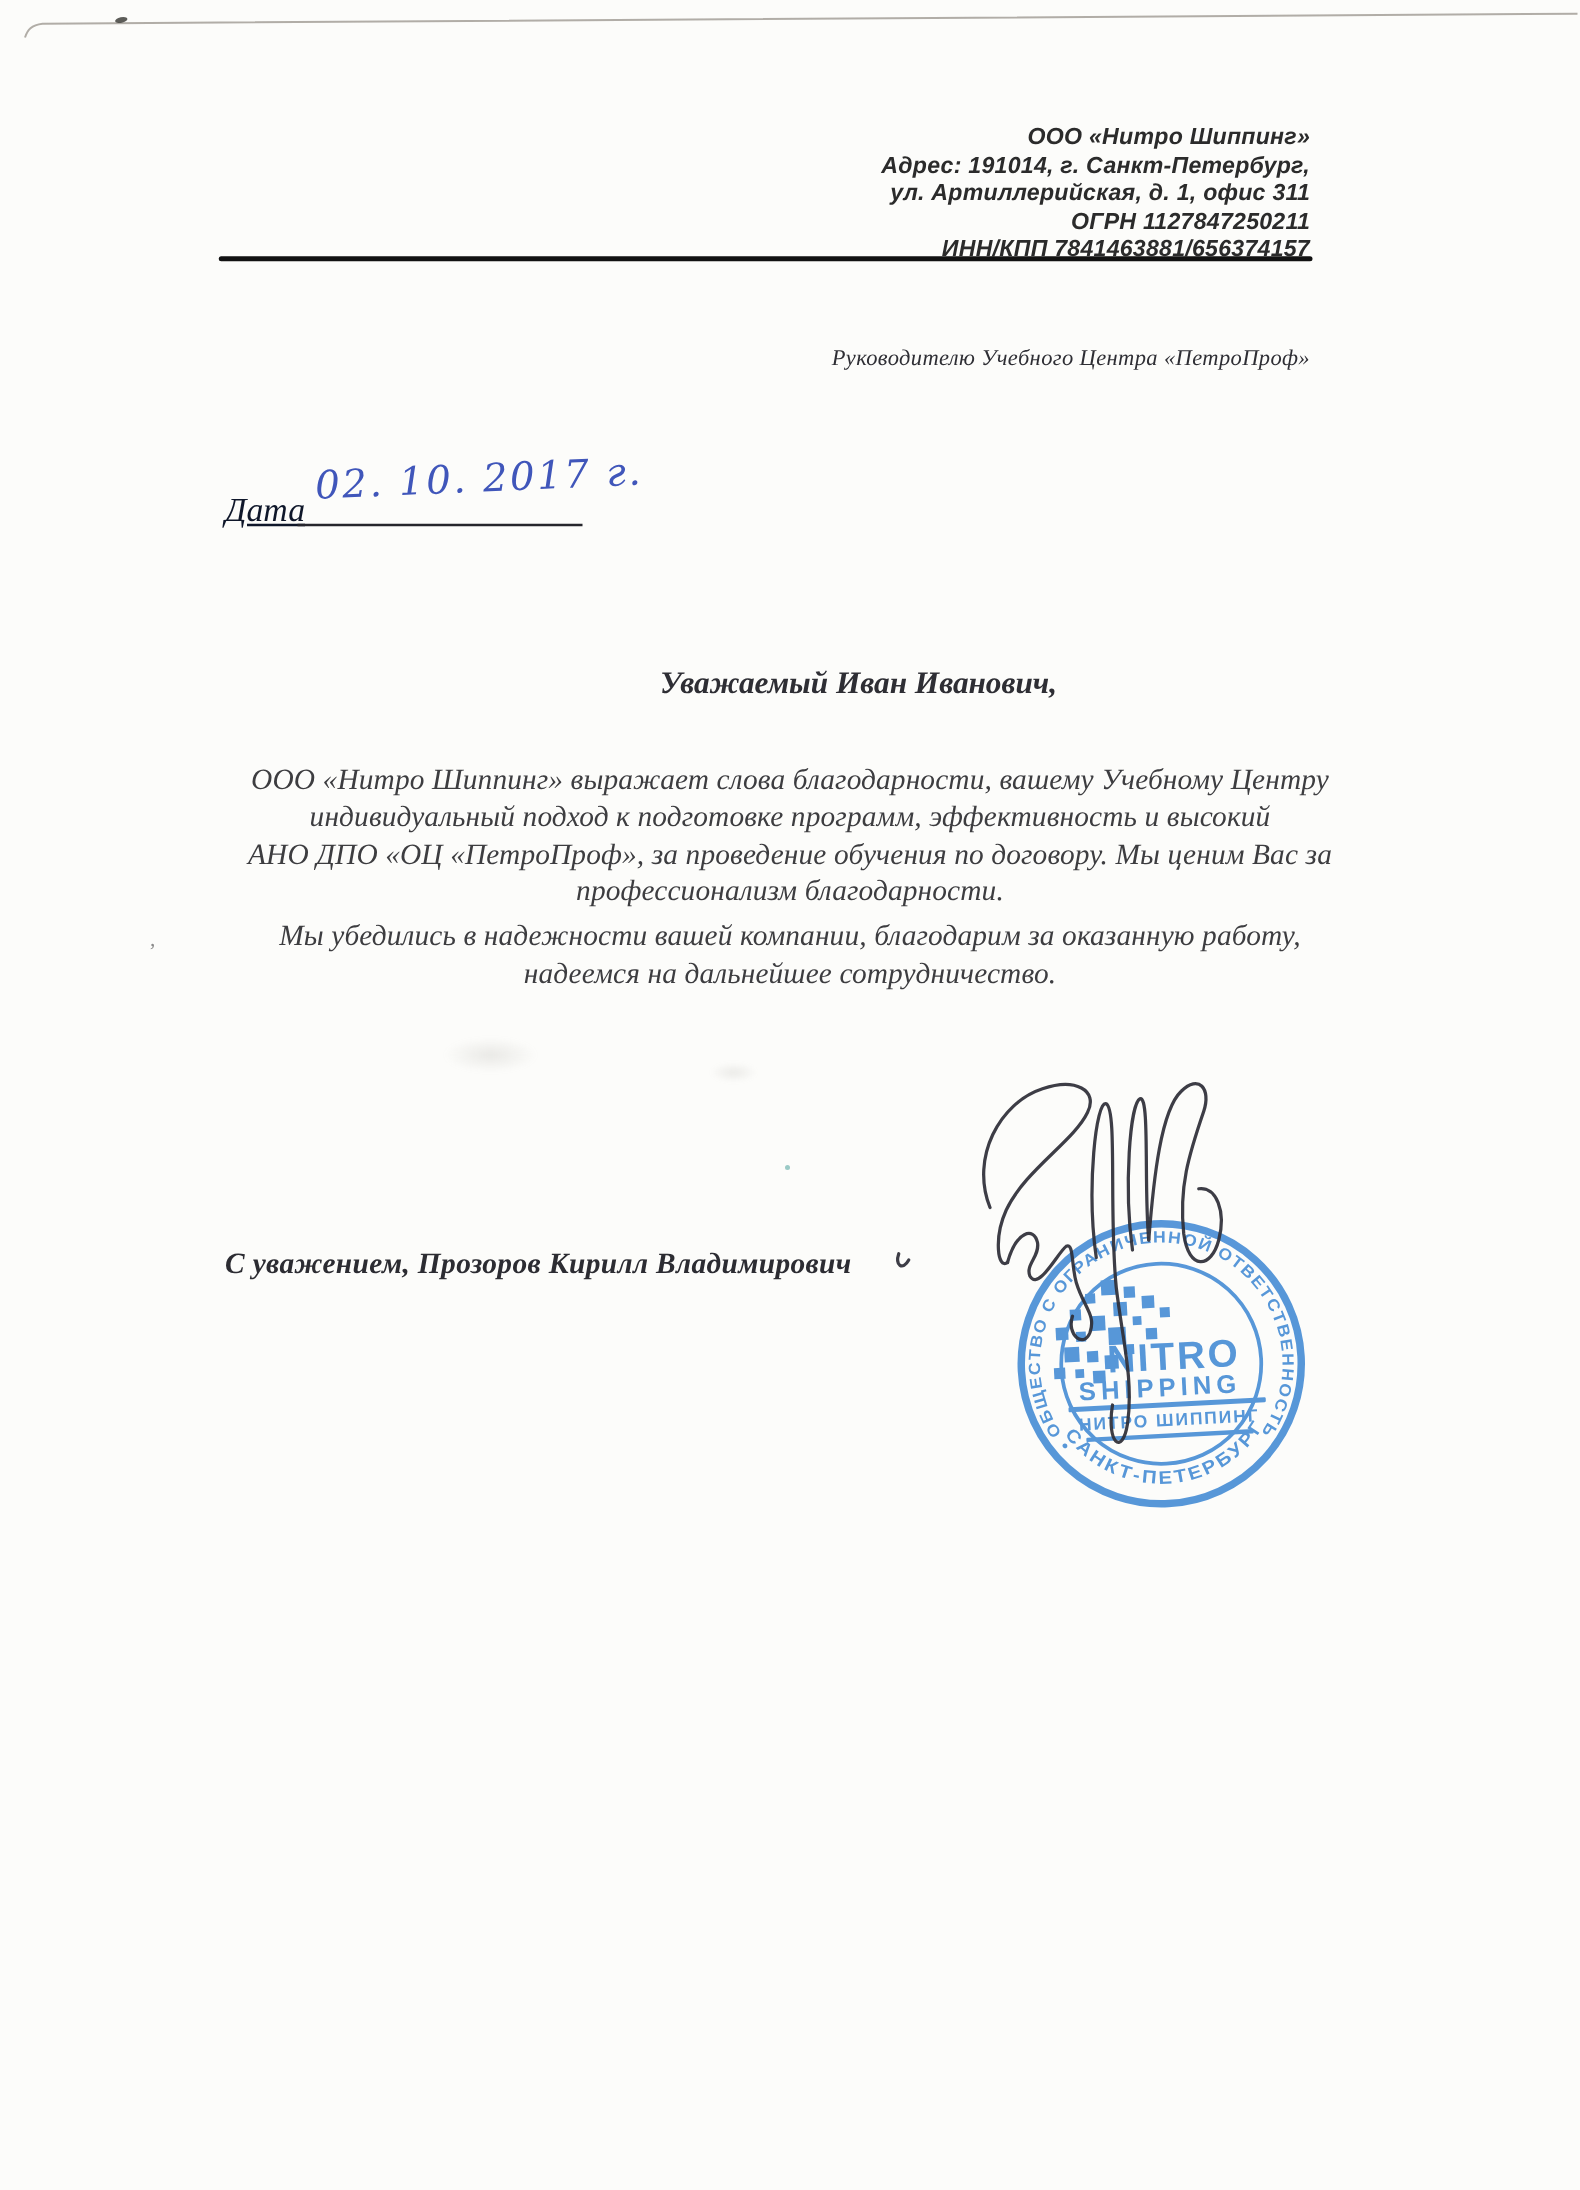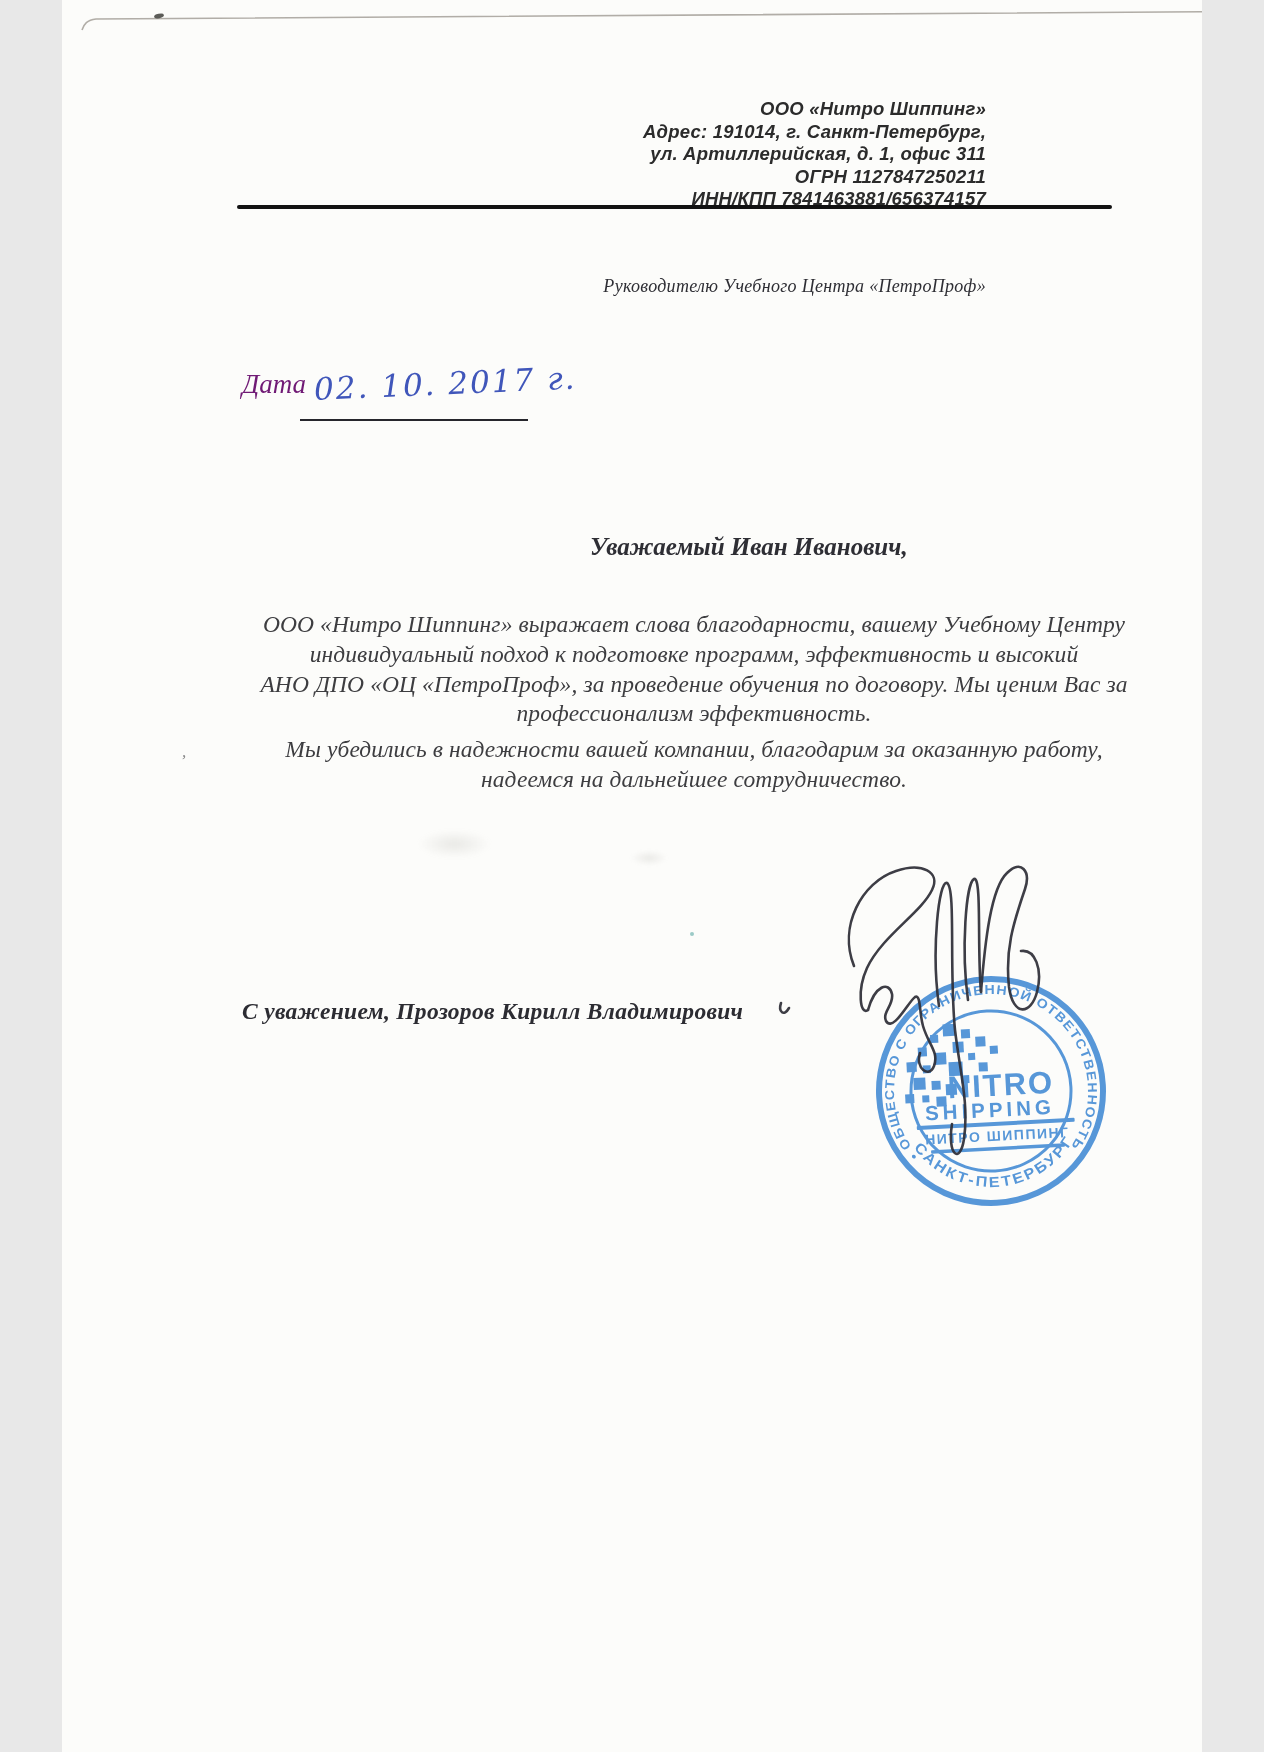--- a/index.html
+++ b/index.html
@@ -1,17 +1,17 @@
 <!DOCTYPE html>
 <html lang="ru"><head>
 <meta charset="utf-8">
 <style>
   html,body{margin:0;padding:0;background:#e8e8e8;}
   .page{
-    position:relative;width:1140px;height:1752px;margin:0 auto;
+    position:relative;width:1264px;height:1752px;margin:0 auto;
     background:#fcfcfa;overflow:hidden;
     font-family:"Liberation Serif",serif;color:#2f2f2f;
   }
   .abs{position:absolute;}
   
   .company-header{
     top:98px;right:216px;text-align:right;
     font-family:"Liberation Sans",sans-serif;
     font-weight:bold;font-style:italic;
     font-size:18.5px;line-height:22.5px;color:#2b2b2b;
@@ -22,21 +22,21 @@
     background:#121212;border-radius:2px;
   }
   
   .addressee{
     top:276px;right:216px;white-space:nowrap;
     font-weight:normal;font-style:italic;font-size:18px;color:#2e2e34;
     letter-spacing:.3px;
   }
   
   .date-label{
-    top:369px;left:180px;font-style:italic;font-size:27px;color:#701a75;
+    top:393px;left:180px;font-style:italic;font-size:27px;color:#0f172a;text-decoration:underline;
   }
   .date-hand{
     top:366px;left:252px;width:230px;text-align:center;
     font-family:"DejaVu Serif",serif;font-style:italic;
     font-size:31px;letter-spacing:2px;color:#4056ba;
     transform:rotate(-2.5deg);white-space:nowrap;
   }
   .date-underline{
     top:419px;left:238px;width:228px;height:2.4px;background:#26262c;
   }
@@ -106,21 +106,21 @@
   <div class="abs date-label">Дата</div>
   <div class="abs date-hand">02. 10. 2017 г.</div>
   <div class="abs date-underline"></div>
 
   <div class="abs salutation">Уважаемый Иван Иванович,</div>
 
   <div class="abs para para-1">
     <div>ООО «Нитро Шиппинг» выражает слова благодарности, вашему Учебному Центру</div>
     <div>индивидуальный подход к подготовке программ, эффективность и высокий</div>
     <div>АНО ДПО «ОЦ «ПетроПроф», за проведение обучения по договору. Мы ценим Вас за</div>
-    <div>профессионализм эффективность.</div>
+    <div>профессионализм благодарности.</div>
   </div>
 
   <div class="abs para para-2">
     <div>Мы  убедились в надежности вашей компании, благодарим за оказанную работу,</div>
     <div>надеемся на дальнейшее сотрудничество.</div>
   </div>
 
   <div class="abs smudge-a"></div>
   <div class="abs smudge-b"></div>
   <div class="abs margin-comma">,</div>

